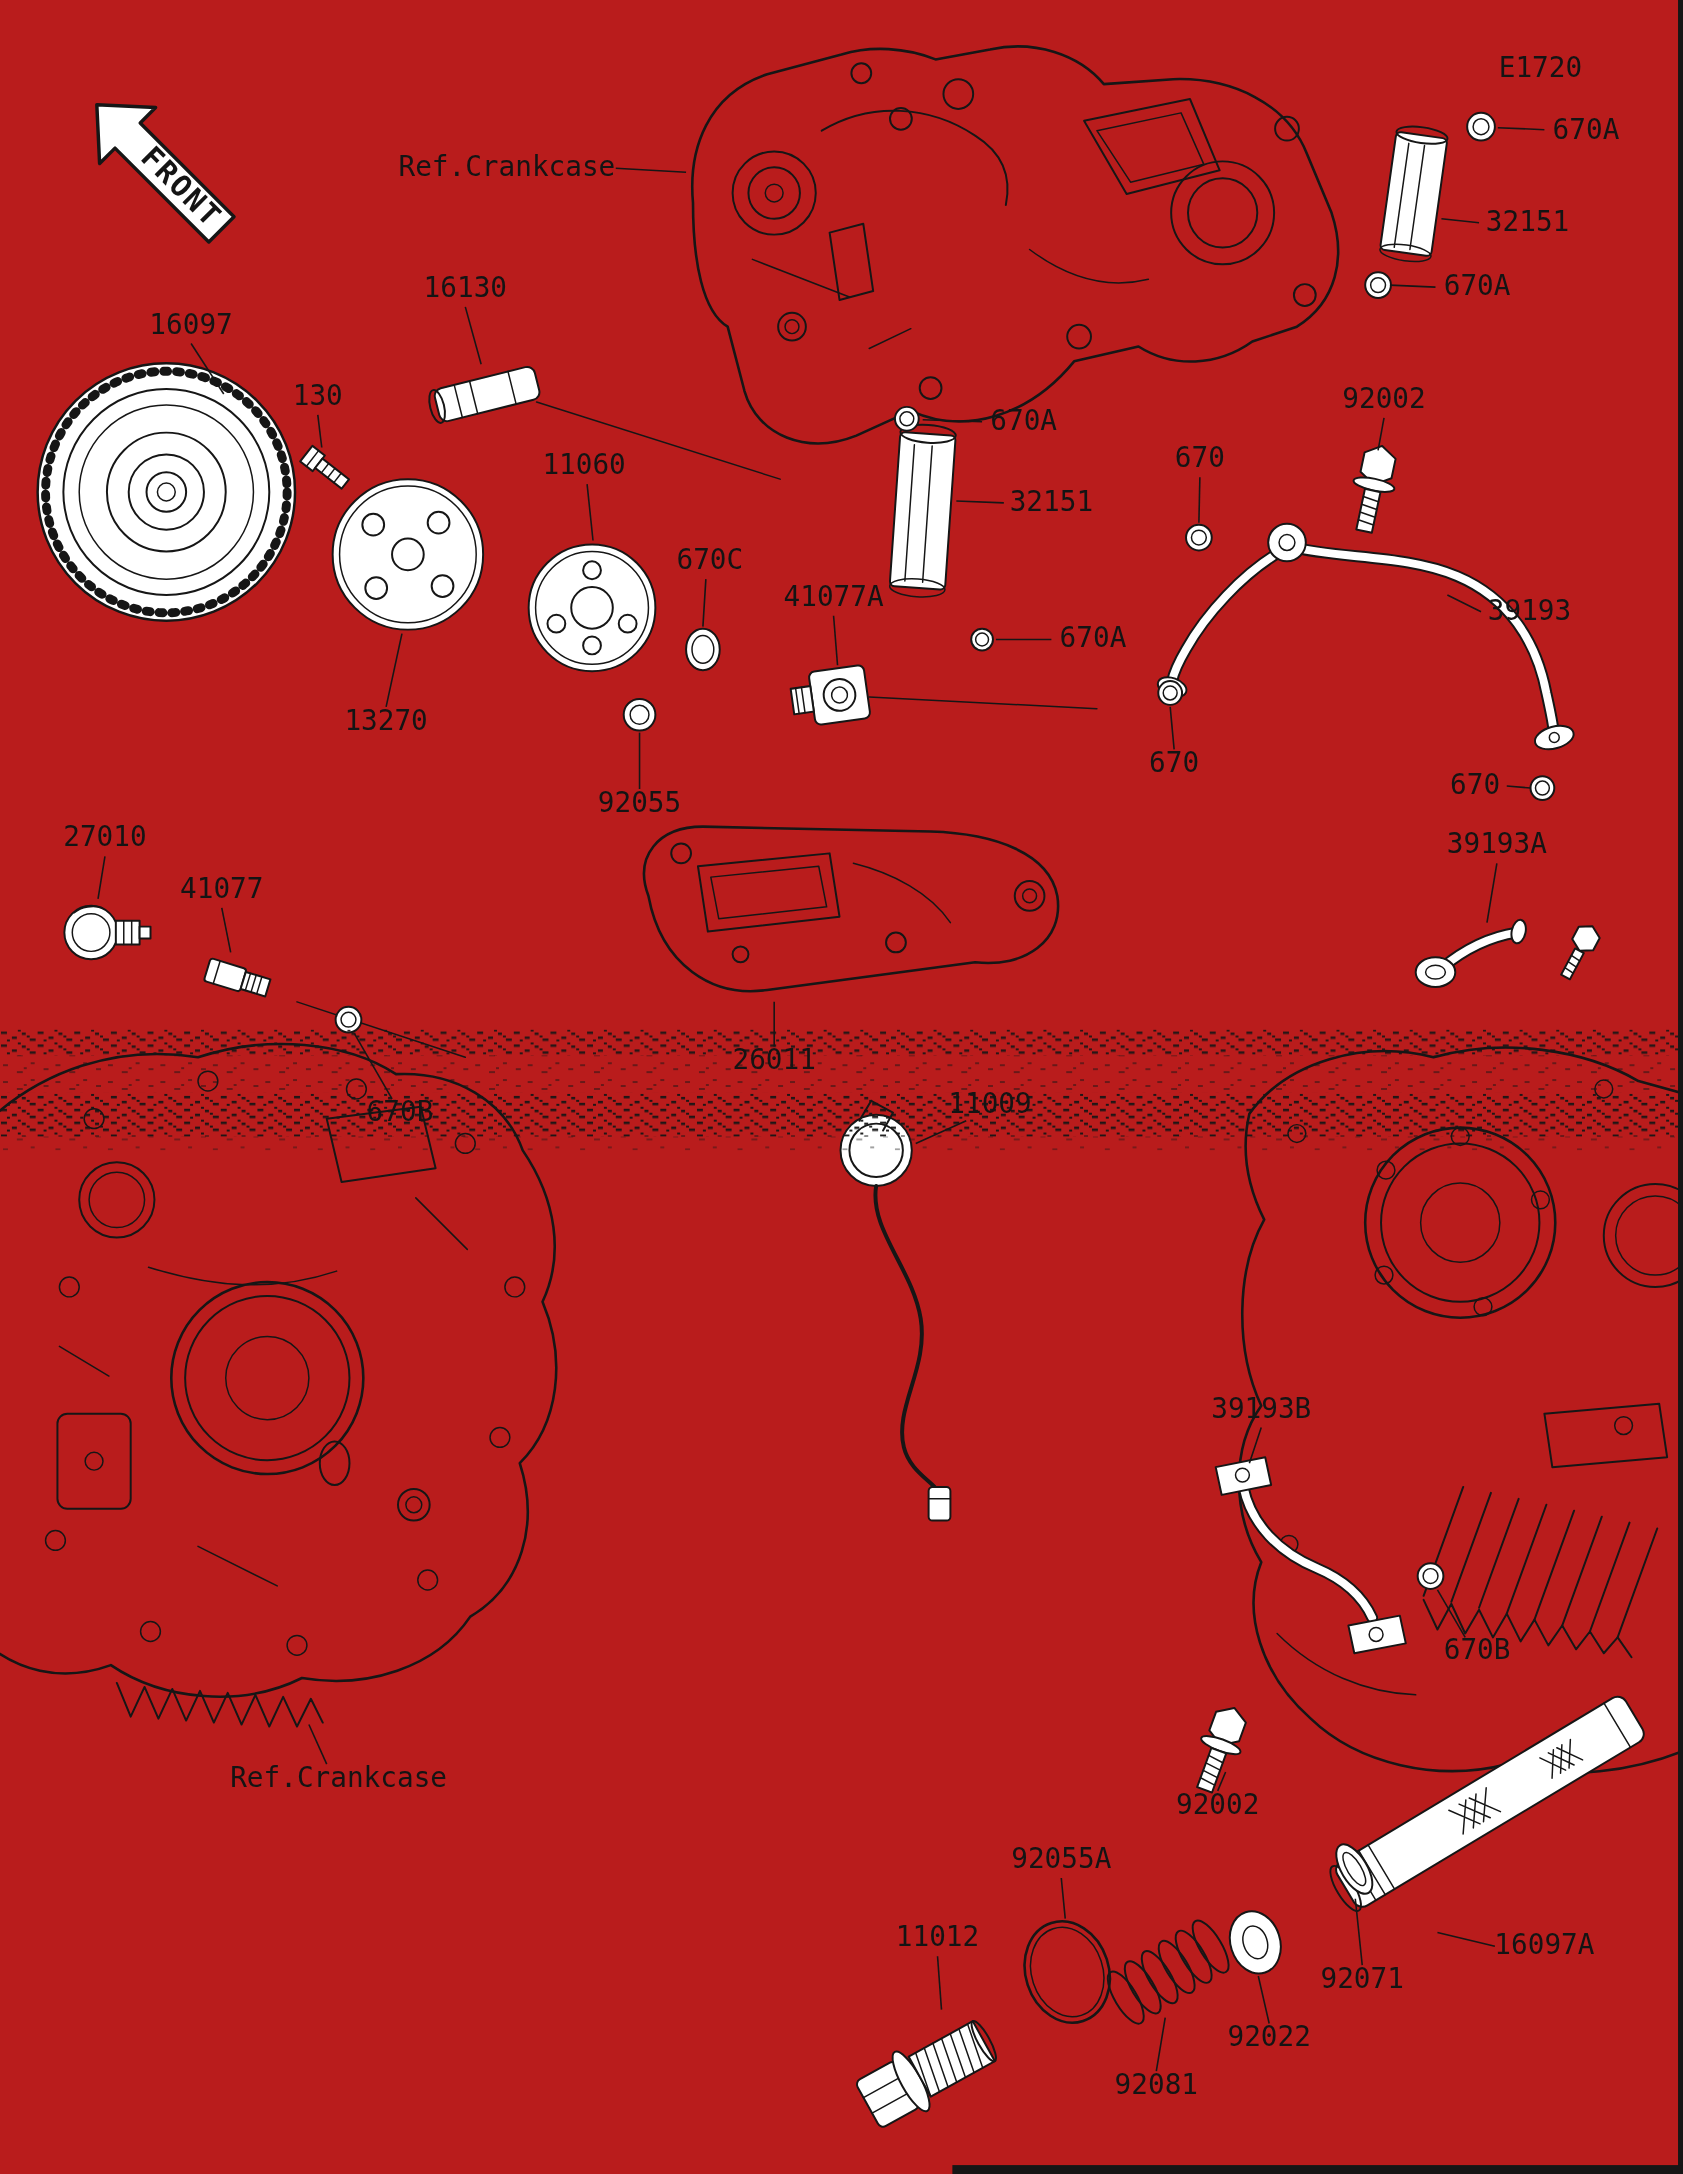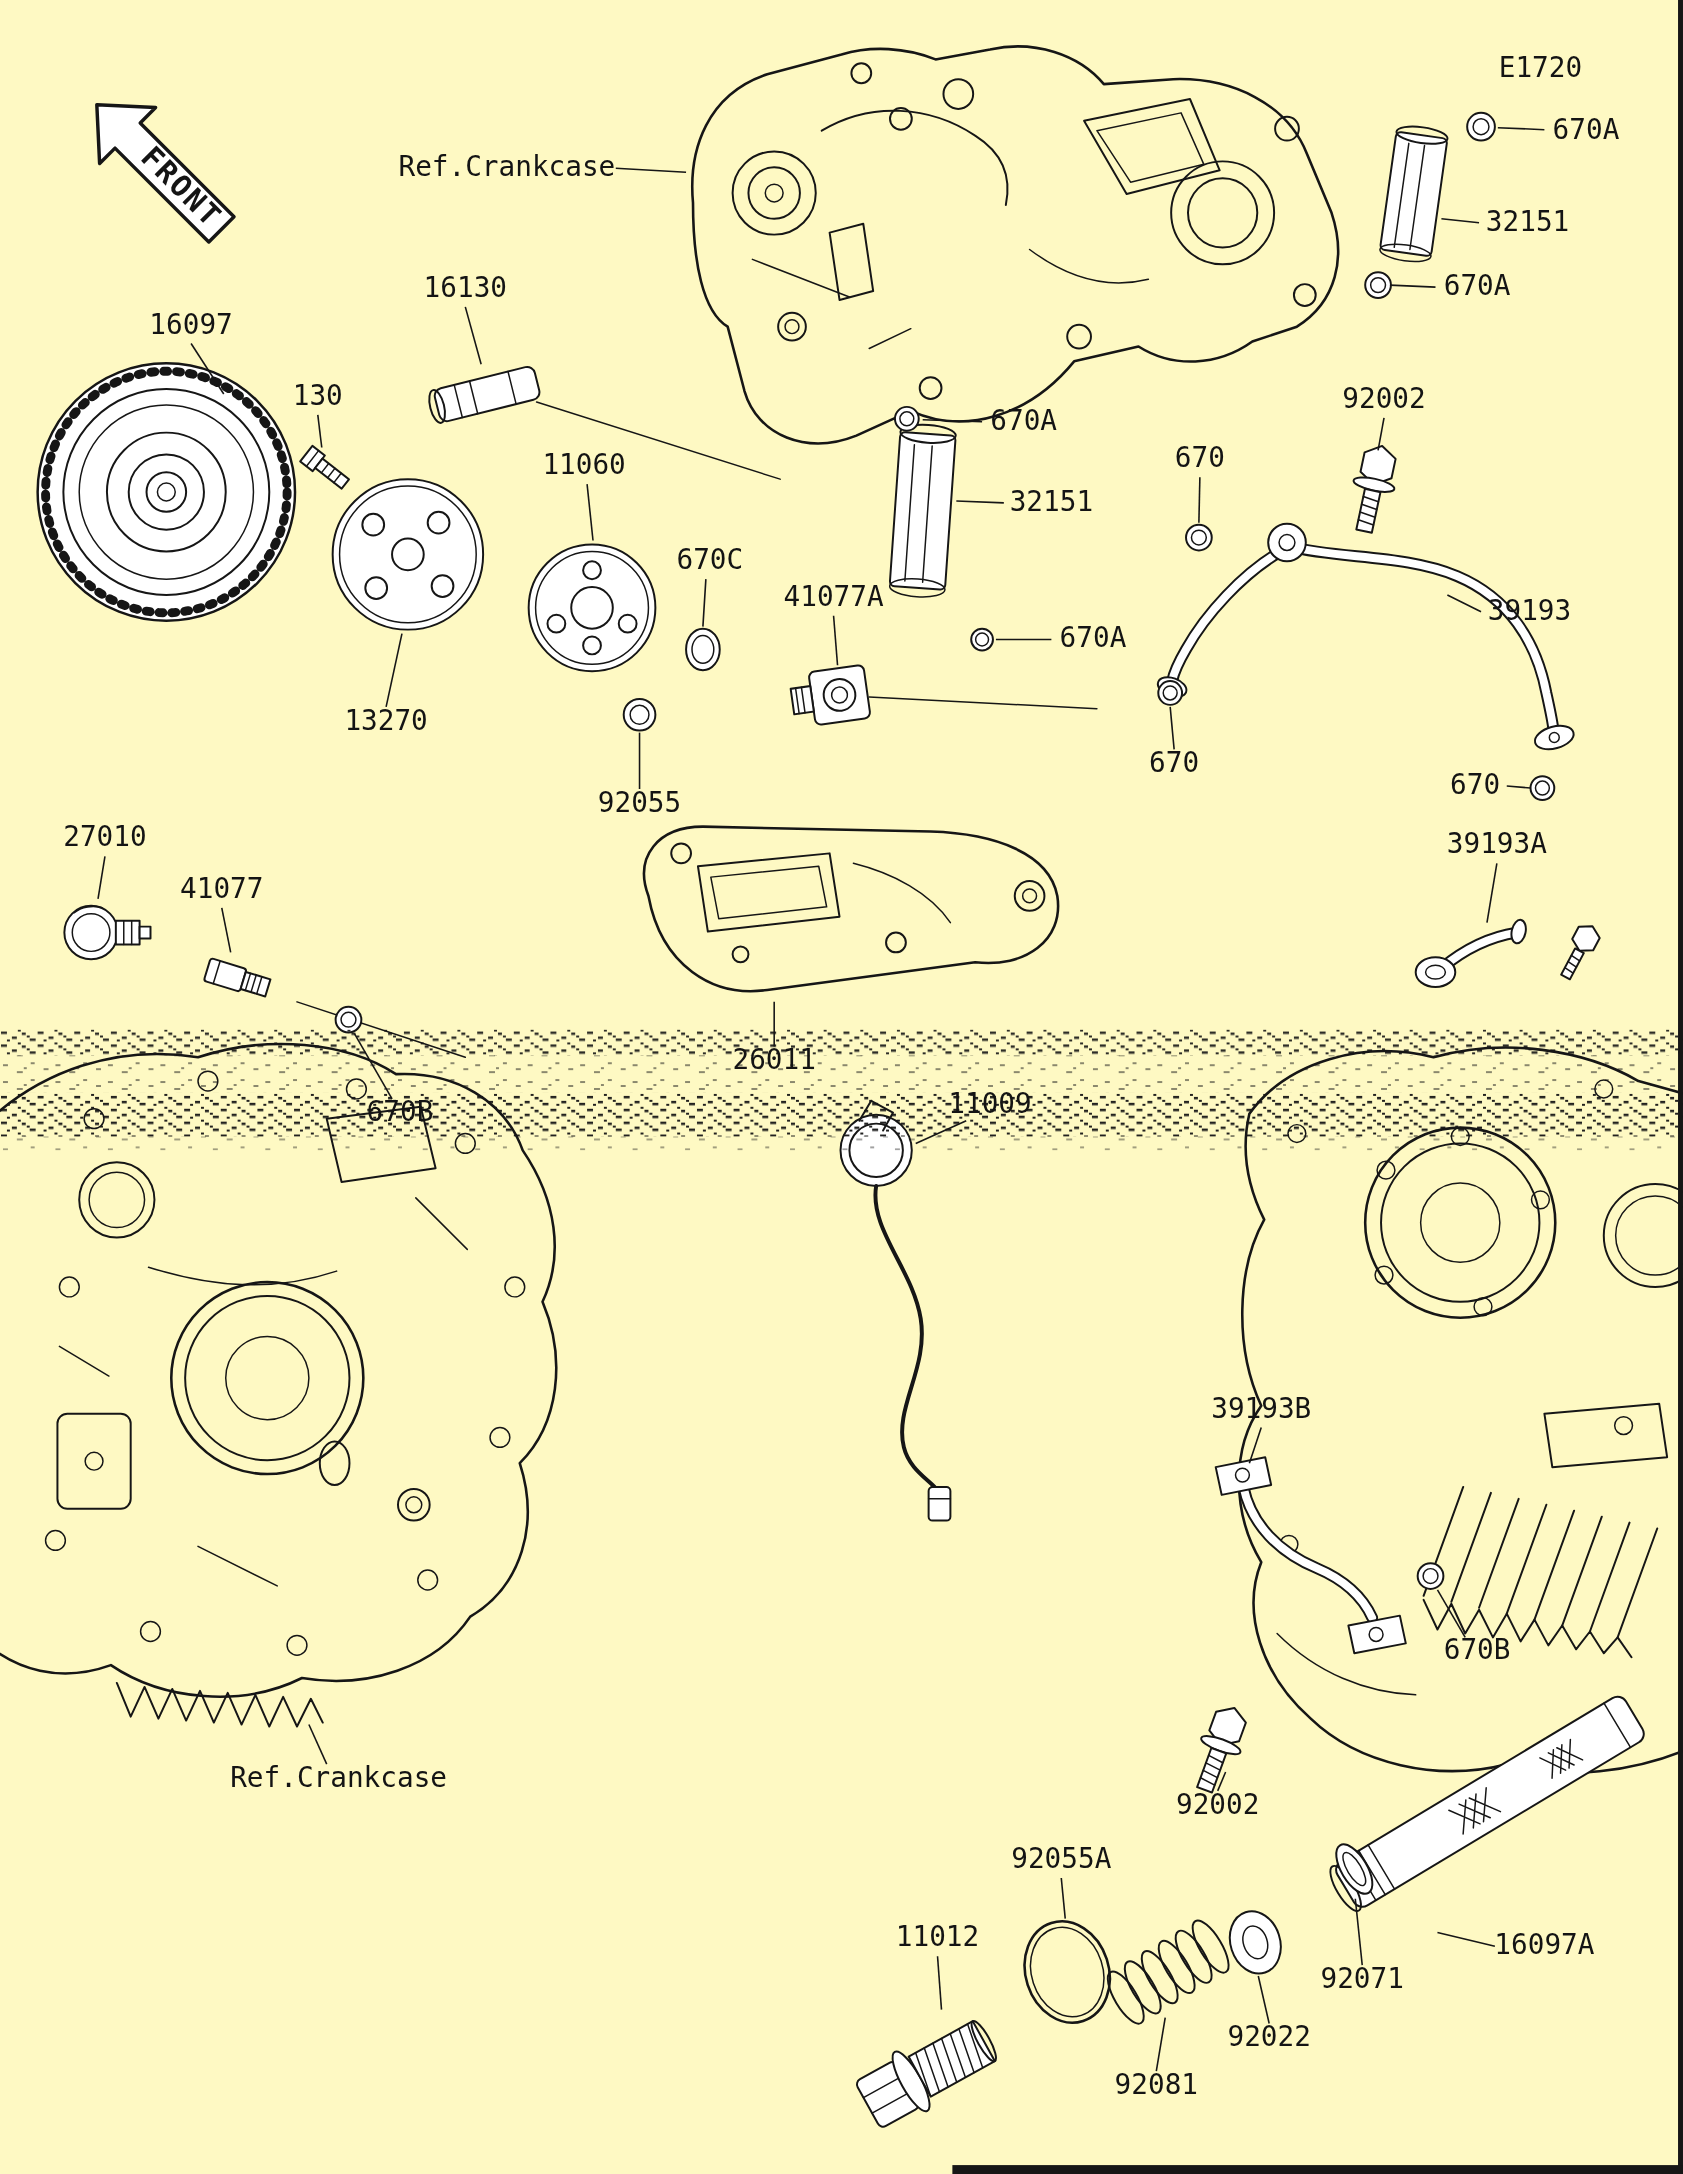--- a/index.html
+++ b/index.html
@@ -1,16 +1,16 @@
 <!DOCTYPE html>
 <html><head>
 <meta charset="utf-8">
 <style>
   html,body{margin:0;padding:0;background:#ffffff;}
-  .page{position:relative;width:1683px;height:2174px;background:#fef9c3;overflow:hidden;}
+  .page{position:relative;width:1683px;height:2174px;background:#b91c1c;overflow:hidden;}
   svg{display:block;}
   .ln{fill:none;stroke:#161616;stroke-width:2;stroke-linecap:round;stroke-linejoin:round;}
   .ln15{fill:none;stroke:#161616;stroke-width:1.5;stroke-linecap:round;stroke-linejoin:round;}
   .ln25{fill:none;stroke:#161616;stroke-width:2.6;stroke-linecap:round;stroke-linejoin:round;}
   .wfill{fill:#ffffff;stroke:#161616;stroke-width:2;stroke-linejoin:round;}
   .tube-o{fill:none;stroke:#161616;stroke-width:12;stroke-linecap:round;}
   .tube-i{fill:none;stroke:#ffffff;stroke-width:8;stroke-linecap:round;}
   .solid{fill:#161616;stroke:none;}
   .lbl{font-family:"DejaVu Sans Mono","Liberation Mono",monospace;font-size:28px;fill:#141414;}
   .lbl.bold{font-weight:bold;font-size:30px;letter-spacing:2px;}

